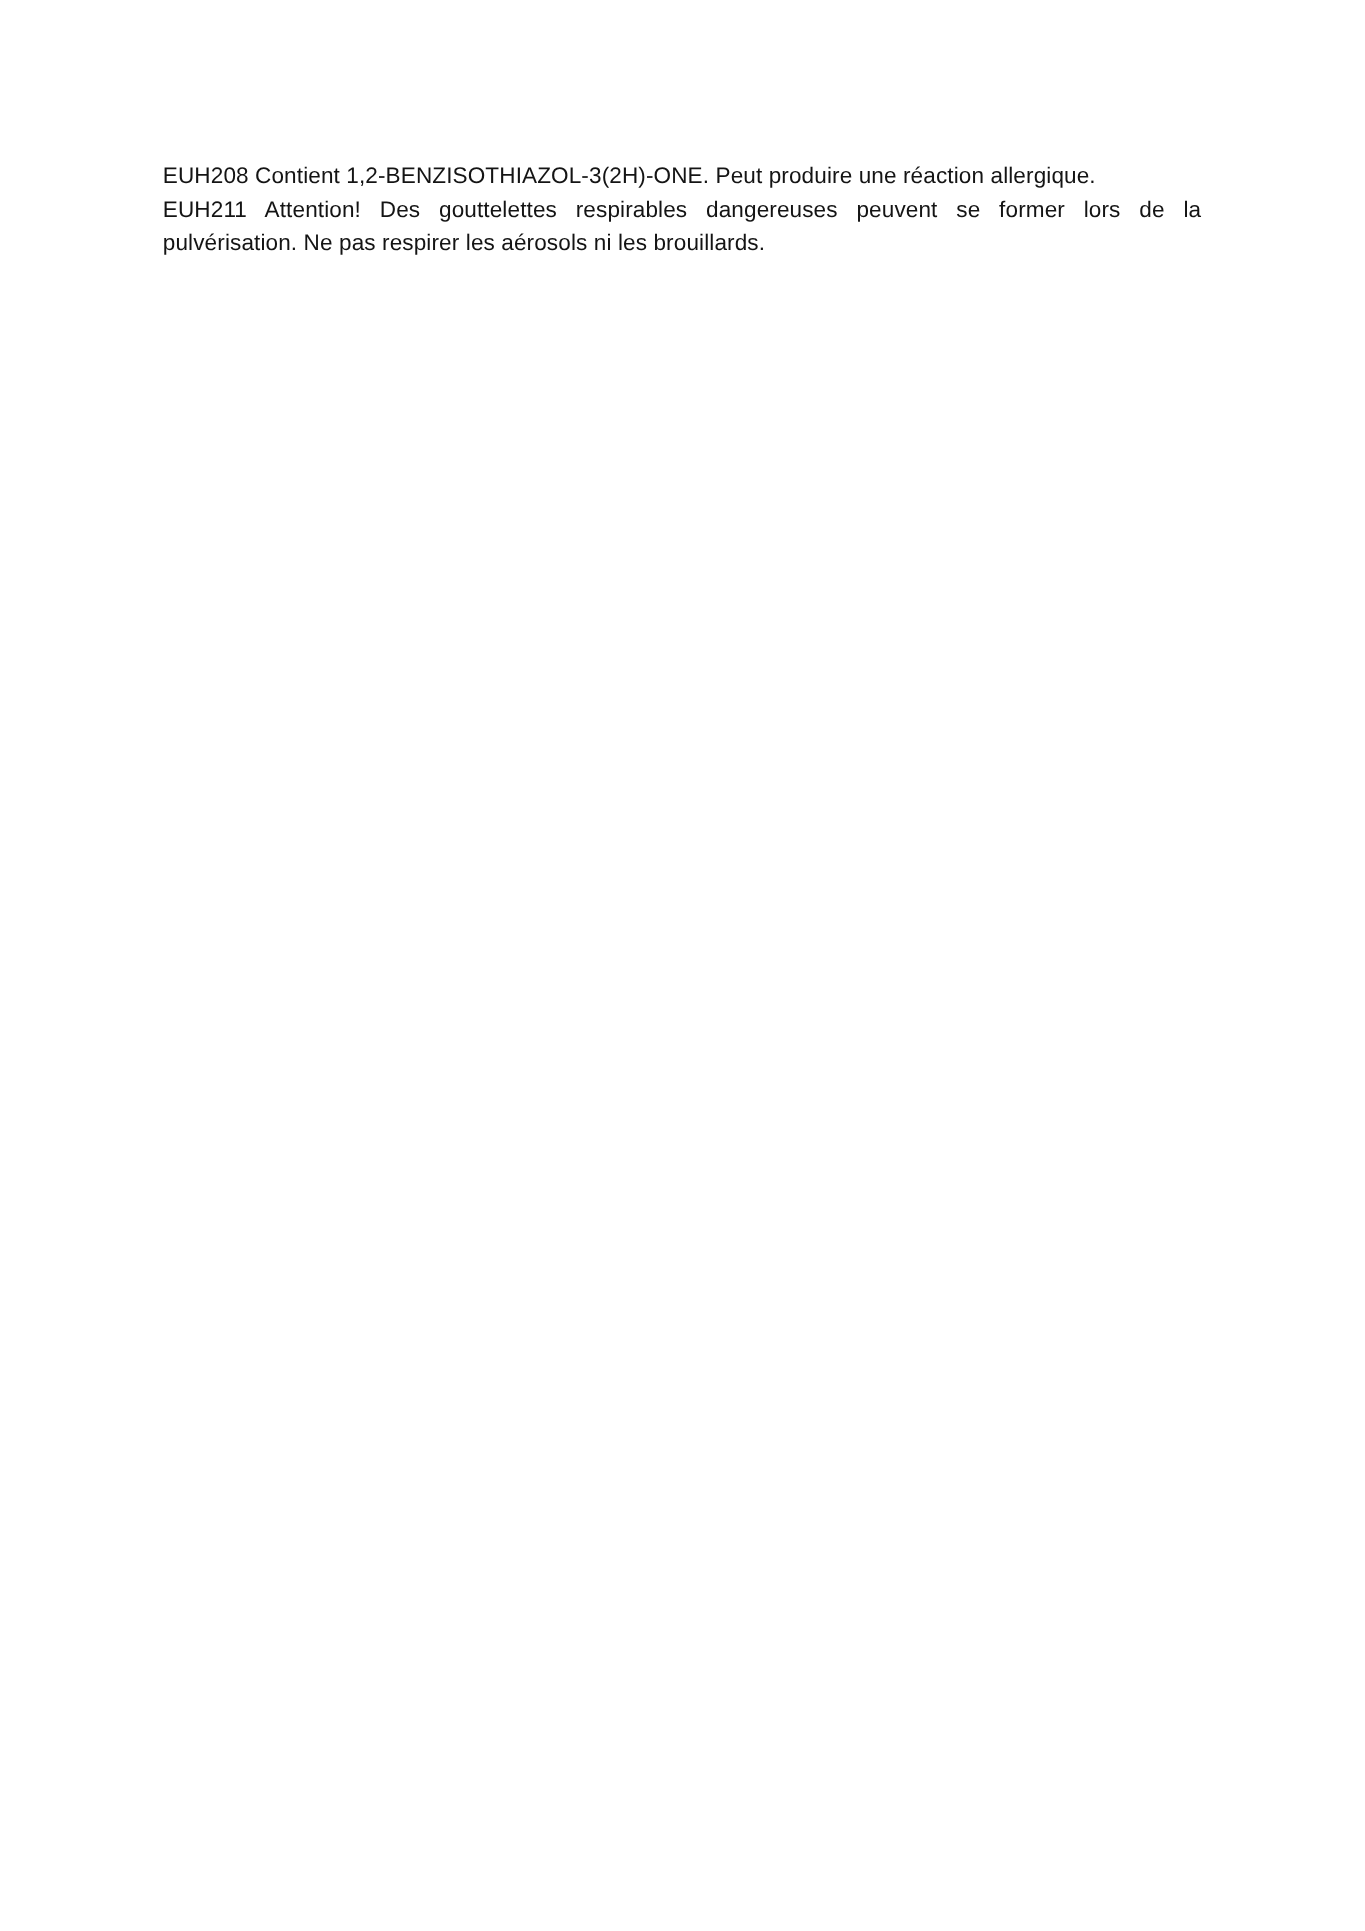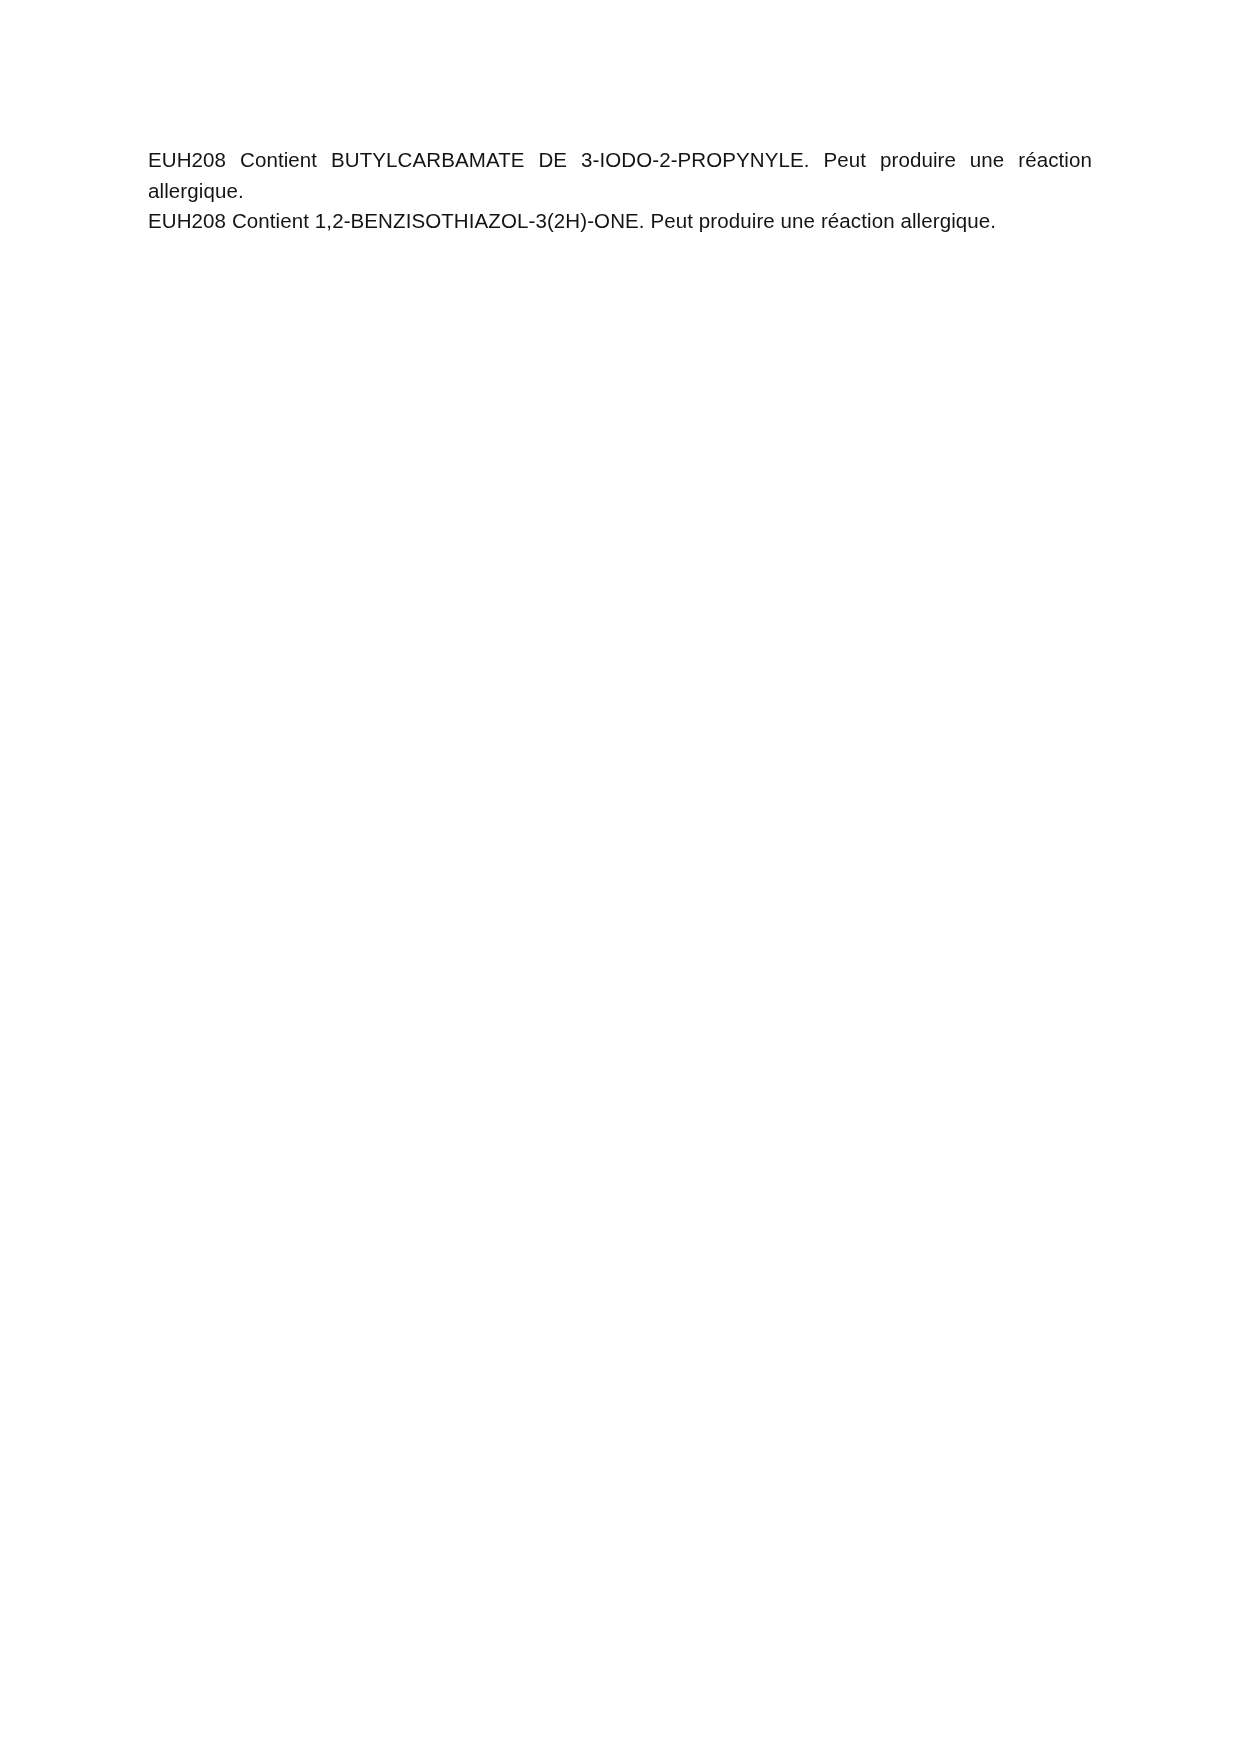--- a/index.html
+++ b/index.html
@@ -34,16 +34,16 @@
   
   .para.nojustify {
     text-align: left;
   }
 </style>
 </head>
 <body>
 
 <div class="page">
   <div class="content">
-    <p class="para">EUH208 Contient BUTYLCARBAMATE DE 3-IODO-2-PROPYNYLE. Peut produire une réaction allergique.</p>
     <p class="para nojustify">EUH208 Contient 1,2-BENZISOTHIAZOL-3(2H)-ONE. Peut produire une réaction allergique.</p>
+    <p class="para">EUH211 Attention! Des gouttelettes respirables dangereuses peuvent se former lors de la pulvérisation. Ne pas respirer les aérosols ni les brouillards.</p>
   </div>
 </div>
 
 </body></html>

